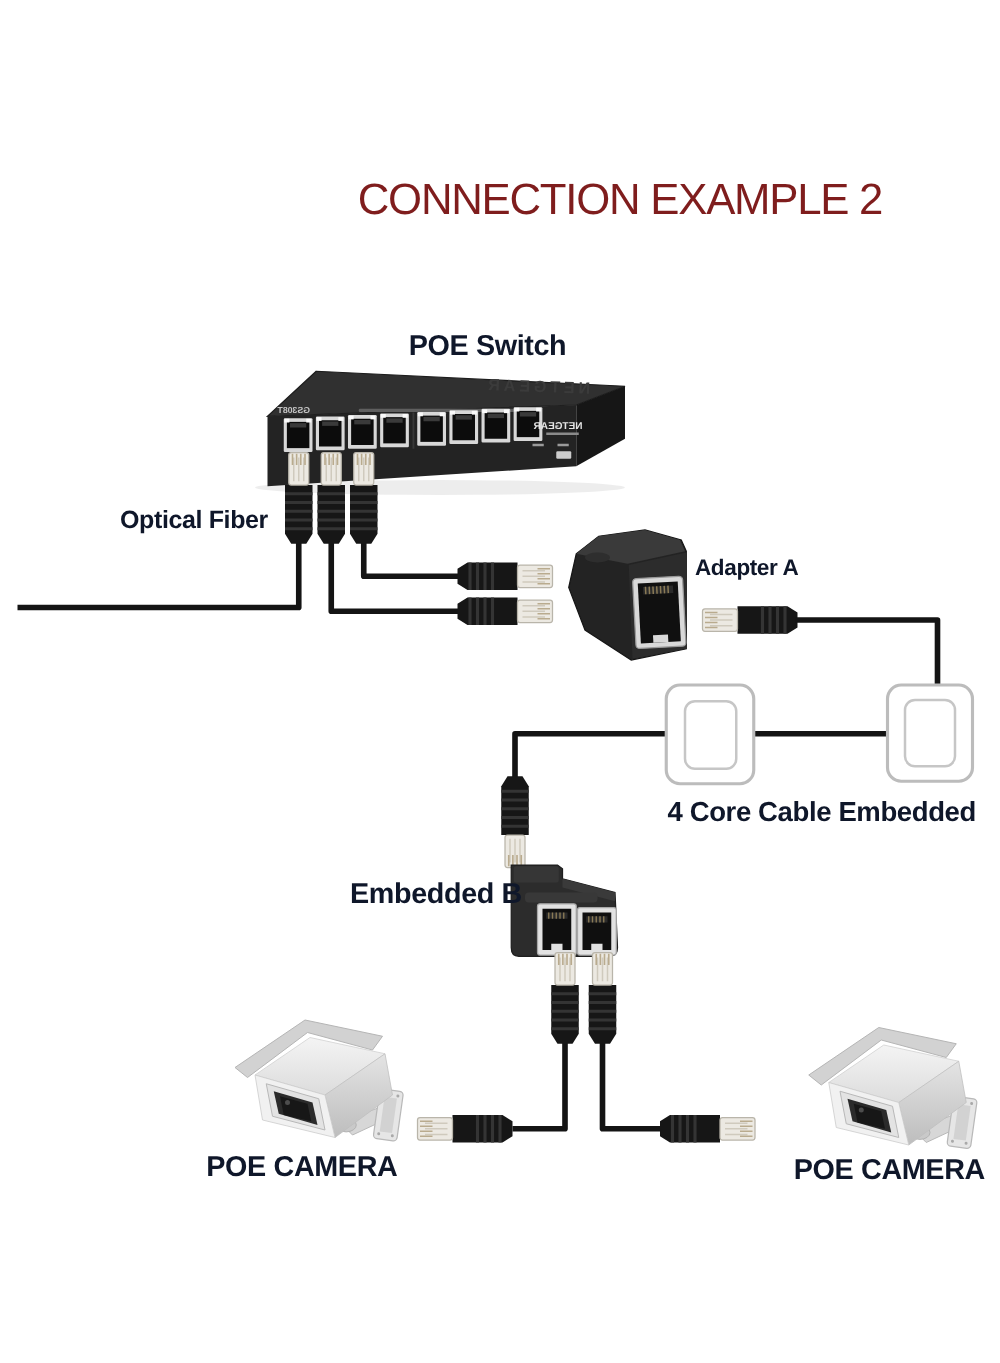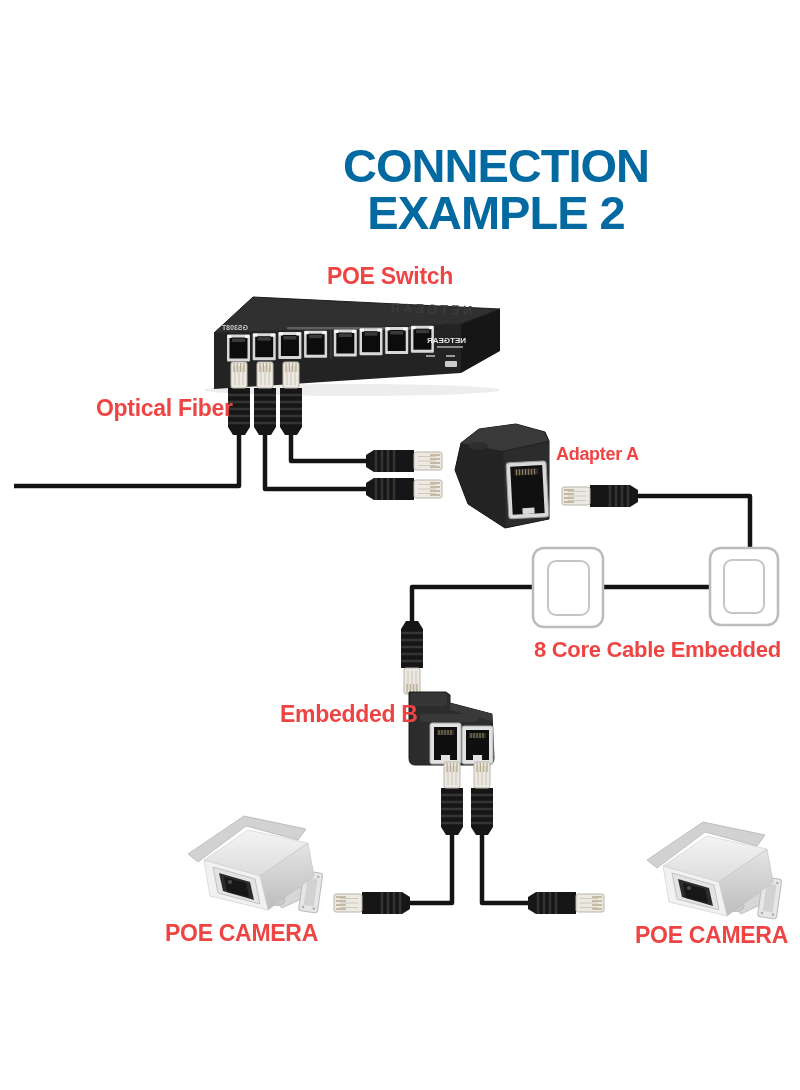--- a/index.html
+++ b/index.html
@@ -2,29 +2,29 @@
 <html><head>
 <meta charset="utf-8">
 <style>
   html,body{margin:0;padding:0;background:#ffffff;}
   .canvas{
     position:relative;width:800px;height:1090px;background:#ffffff;
     overflow:hidden;font-family:"Liberation Sans",sans-serif;
   }
   .diagram-svg{position:absolute;left:0;top:0;}
   .lbl{
-    position:absolute;font-weight:bold;color:#ef4444;
+    position:absolute;font-weight:bold;color:#0f172a;
     letter-spacing:-0.3px;white-space:nowrap;line-height:1.05;
   }
   .title{
     position:absolute;top:142px;left:228px;width:536px;text-align:center;
-    font-size:47px;font-weight:bold;color:#0369a1;letter-spacing:-1px;line-height:1;
+    font-size:35px;font-weight:normal;color:#7f1d1d;letter-spacing:-1px;line-height:1;
   }
   .lbl-switch{top:264px;left:290px;width:200px;text-align:center;font-size:23px;}
-  .lbl-fiber{top:396px;left:96px;font-size:23px;}
+  .lbl-fiber{top:406px;left:96px;font-size:20px;}
   .lbl-adapter-a{top:445px;left:556px;font-size:18px;}
   .lbl-cable{top:638px;left:534px;width:246px;text-align:center;font-size:22px;}
   .lbl-adapter-b{top:702px;left:280px;width:118px;text-align:right;font-size:23px;}
   .lbl-cam-left{top:921px;left:164px;width:155px;text-align:center;font-size:23px;}
   .lbl-cam-right{top:923px;left:634px;width:155px;text-align:center;font-size:23px;}
 </style>
 </head>
 <body>
 
 <div class="canvas">
@@ -187,18 +187,18 @@
   <use href="#conn-h" transform="translate(578,903)"></use>
 
   <use href="#camera" transform="translate(186,804)"></use>
   <use href="#camera" transform="translate(645,810)"></use>
 </svg>
 
 <div class="title">CONNECTION EXAMPLE 2</div>
 <div class="lbl lbl-switch">POE Switch</div>
 <div class="lbl lbl-fiber">Optical Fiber</div>
 <div class="lbl lbl-adapter-a">Adapter A</div>
-<div class="lbl lbl-cable">8 Core Cable Embedded</div>
+<div class="lbl lbl-cable">4 Core Cable Embedded</div>
 <div class="lbl lbl-adapter-b">Embedded B</div>
 <div class="lbl lbl-cam-left">POE CAMERA</div>
 <div class="lbl lbl-cam-right">POE CAMERA</div>
 
 </div>
 
 </body></html>

